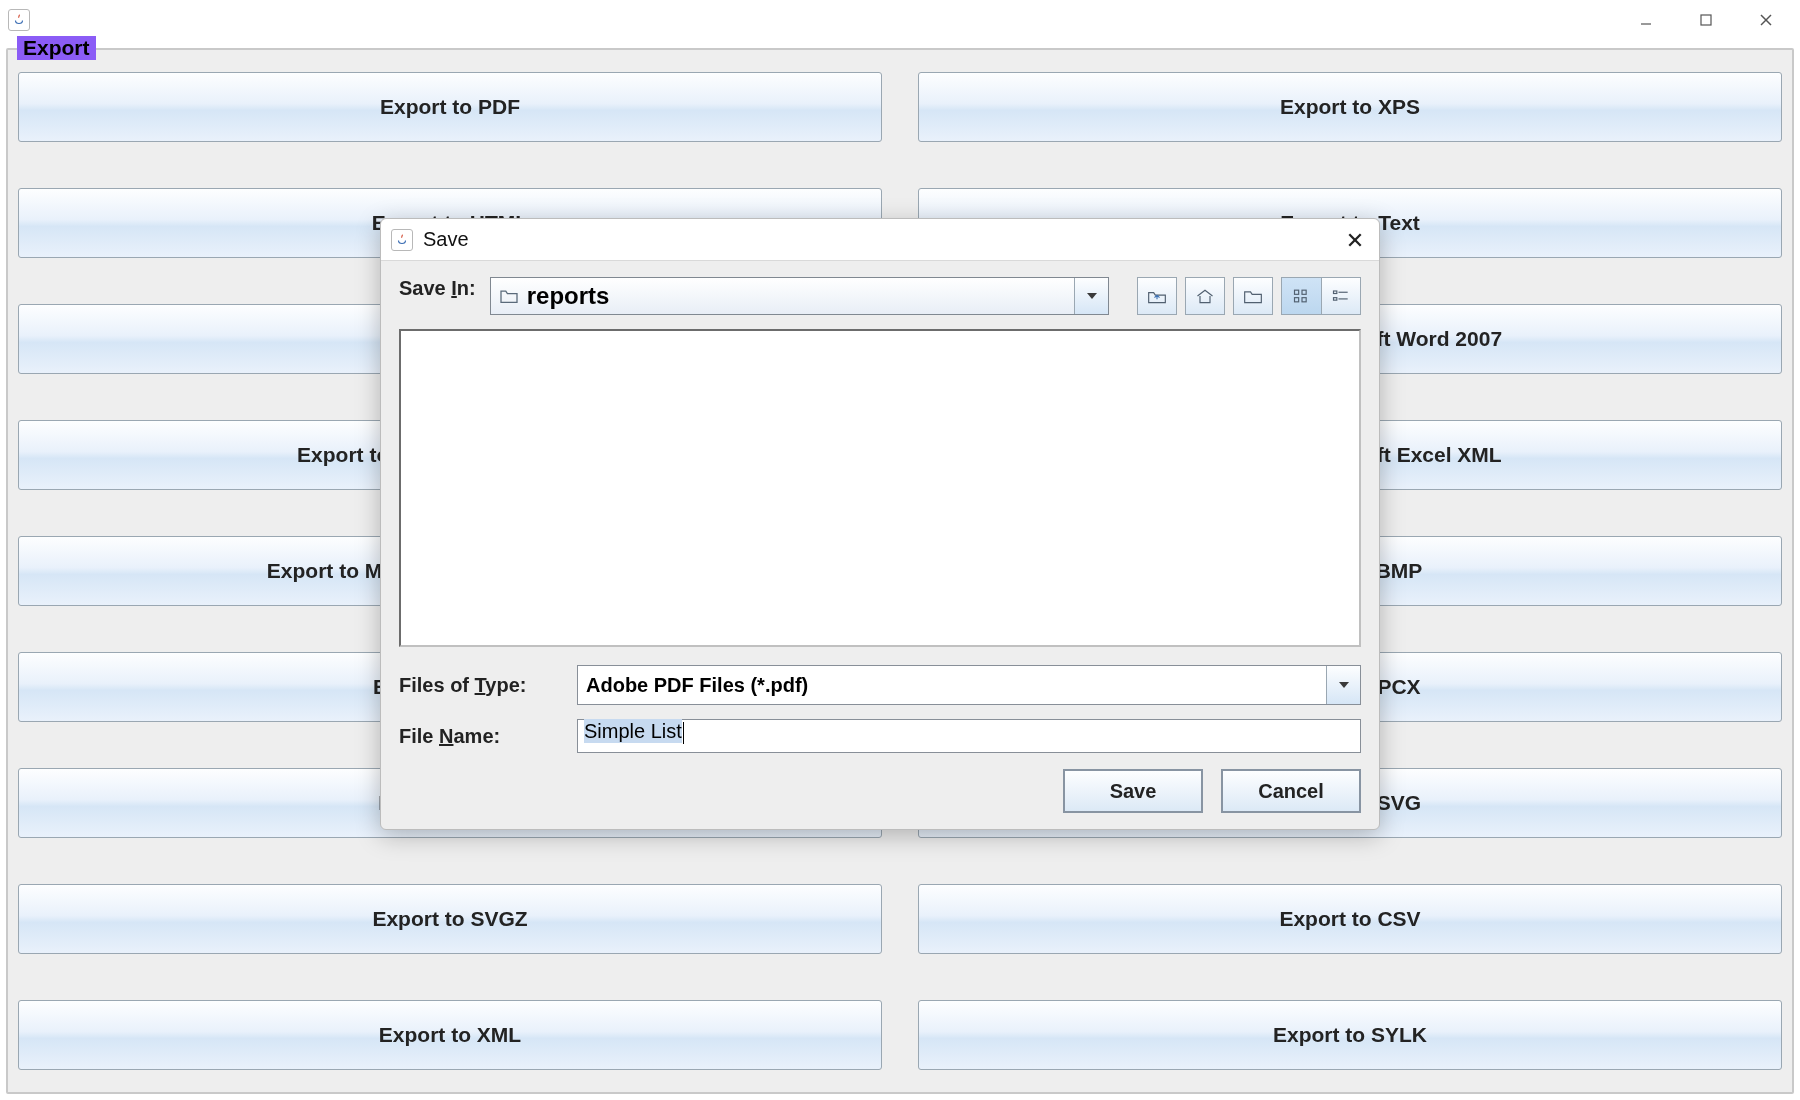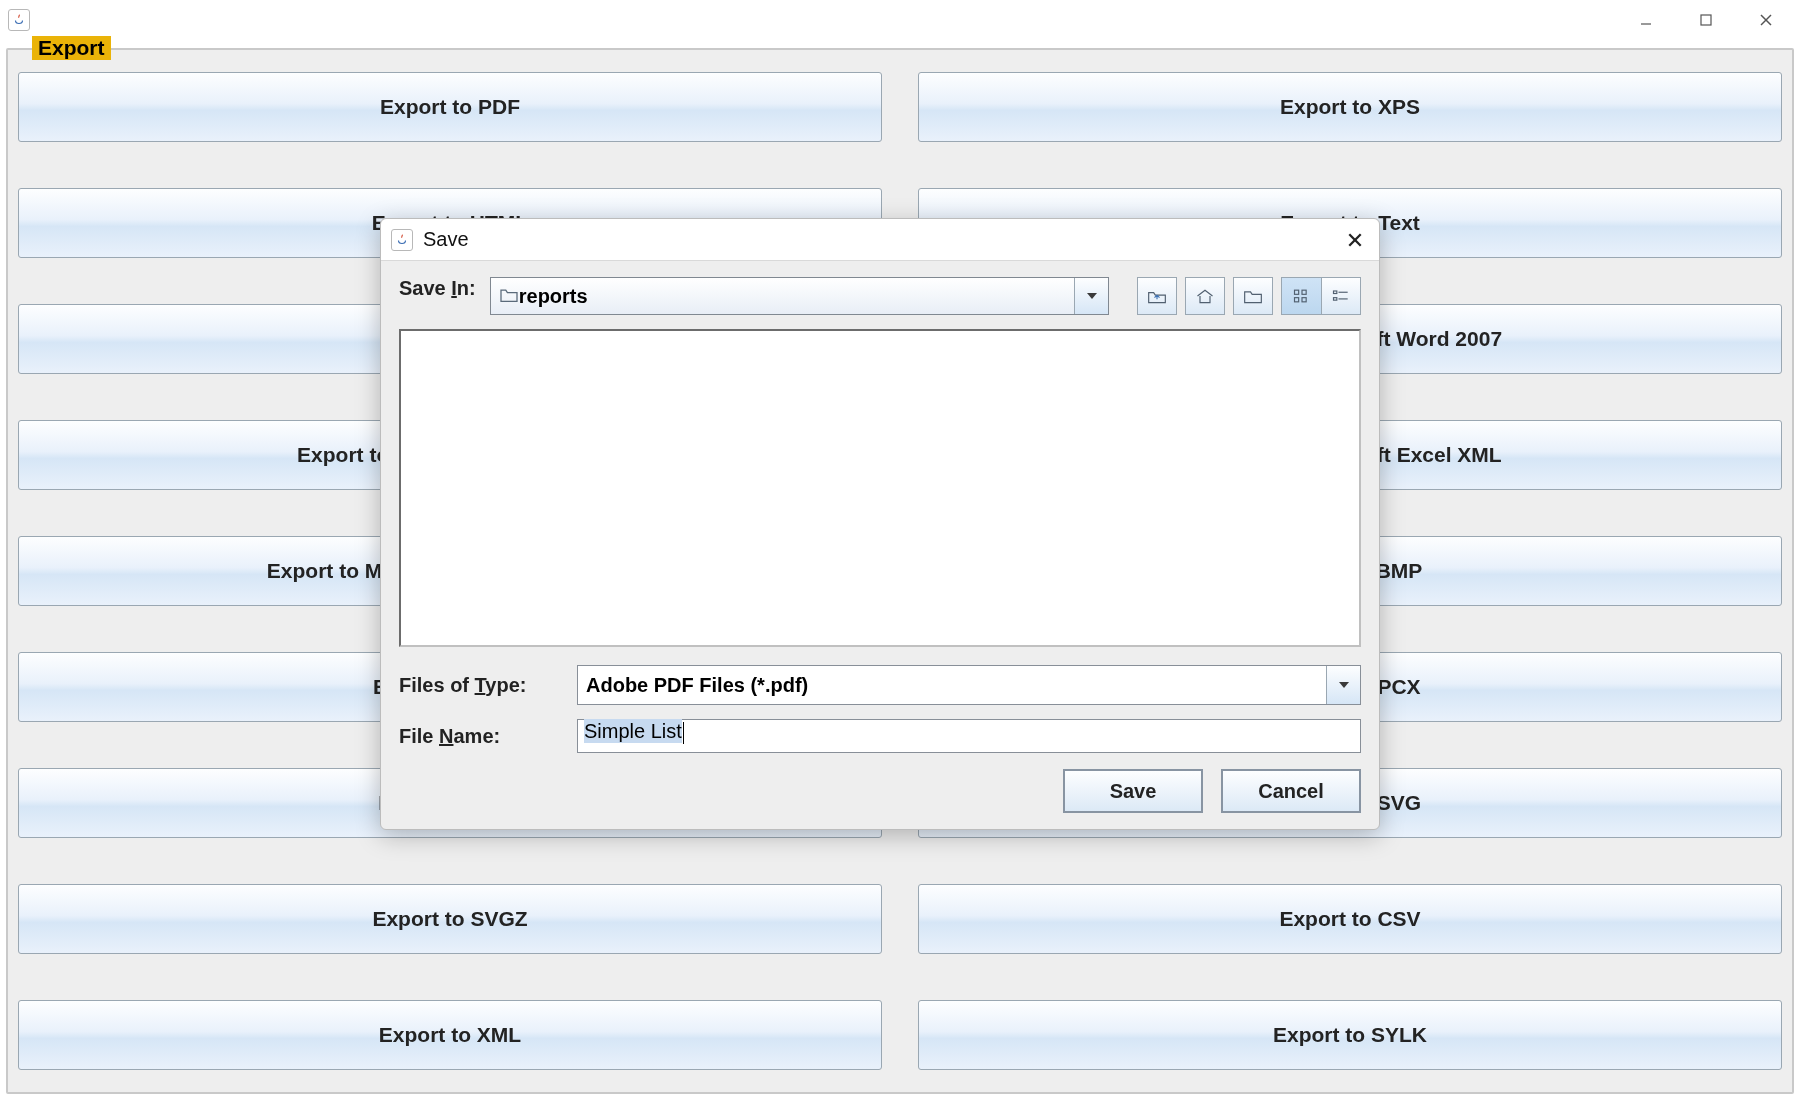--- a/index.html
+++ b/index.html
@@ -63,22 +63,22 @@
     border: 2px solid #c9c9c9;
     border-radius: 2px;
     position: relative;
     padding: 18px 10px 10px 10px;
     height: 100%;
     background: #eeeeee;
   }
   .group-title {
     position: absolute;
     top: -14px;
-    left: 24px;
-    background: #eab308;
+    left: 9px;
+    background: #8b5cf6;
     padding: 0 6px;
     font-size: 21px;
     font-weight: bold;
   }
   .export-grid {
     display: grid;
     grid-template-columns: 1fr 1fr;
     grid-auto-rows: 70px;
     gap: 46px 36px;
     padding-top: 4px;
@@ -146,23 +146,23 @@
     flex: 1;
     height: 38px;
     display: flex;
     border: 1px solid #808891;
     background: linear-gradient(#fff, #e8eef6);
   }
   .savein-text {
     flex: 1;
     display: flex;
     align-items: center;
-    gap: 0;
+    gap: 8px;
     padding: 0 8px;
-    font-size: 20px;
+    font-size: 24px;
     font-weight: bold;
   }
   .savein-text .folder-icon svg { width: 20px; height: 16px; }
   .savein-arrow {
     width: 34px;
     border-left: 1px solid #9aa7b2;
     display: flex; align-items: center; justify-content: center;
     background: linear-gradient(#fdfeff, #d6e6f6);
   }
   .savein-arrow svg { width: 12px; height: 12px; fill: #3a3a3a; }

